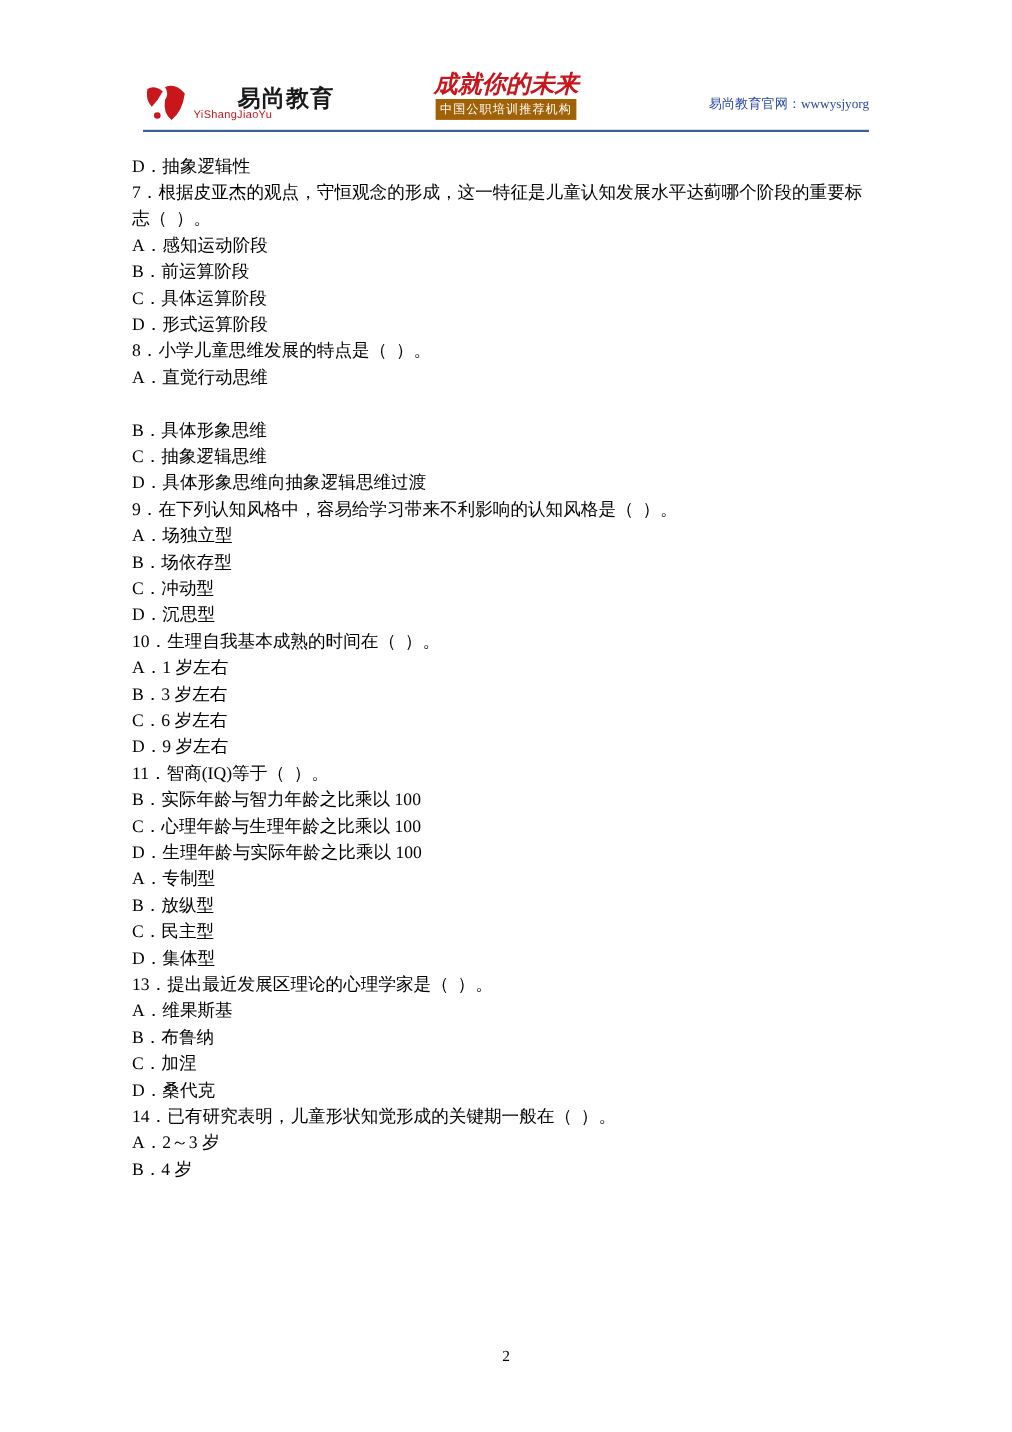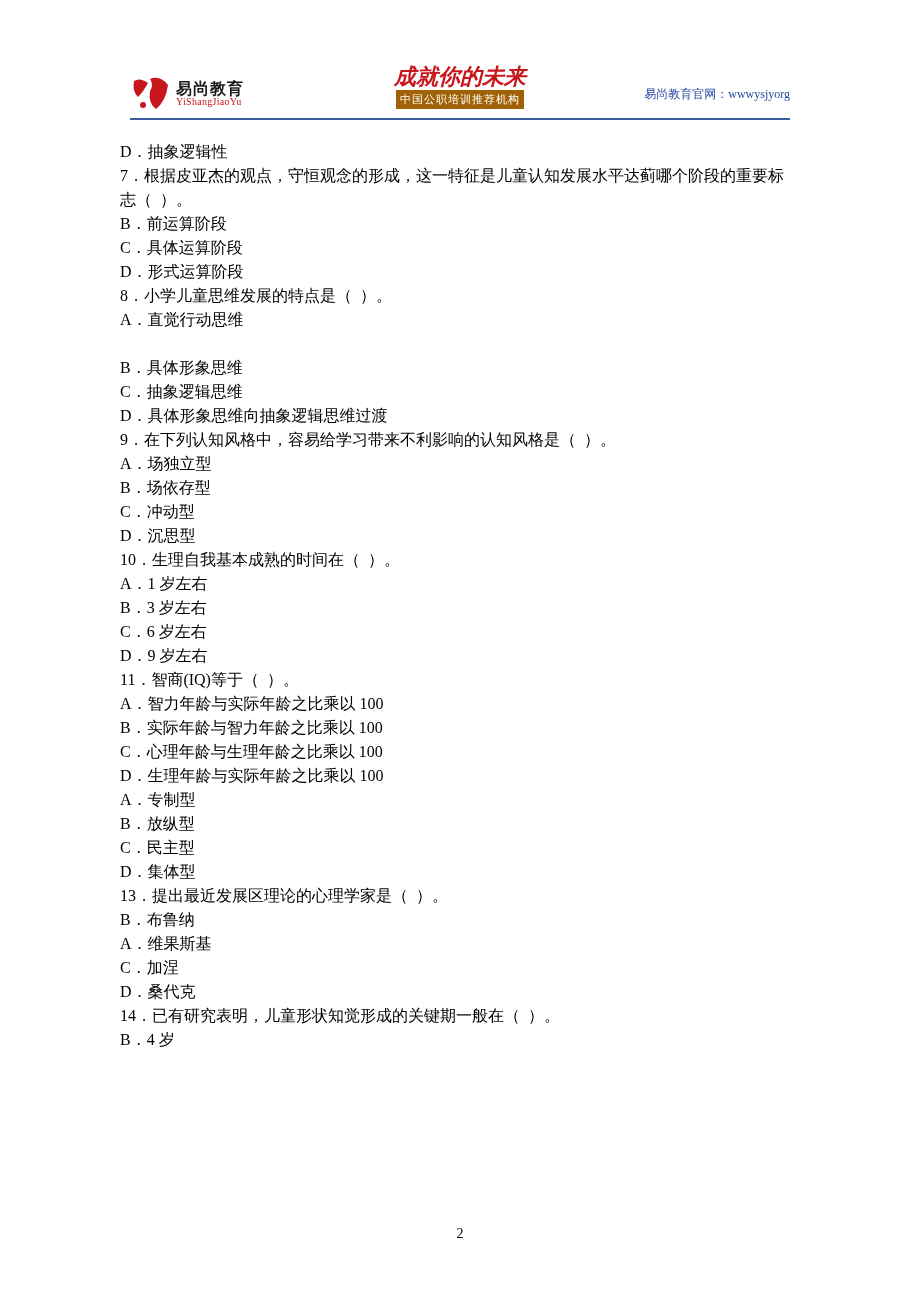--- a/index.html
+++ b/index.html
@@ -32,28 +32,29 @@
     position: relative;
   }
   .logo-text {
     display: flex;
     flex-direction: column;
     line-height: 1;
   }
   .logo-cn {
     font-family: "SimHei", sans-serif;
     font-weight: bold;
-    font-size: 16px;
+    font-size: 21px;
     color: #1a1a1a;
     letter-spacing: 1px;
+    margin-left: 40px;
   }
   .logo-py {
     font-size: 10px;
     color: #c8161d;
-    font-family: Liberation Serif, serif;
+    font-family: Liberation Sans, sans-serif;
     letter-spacing: 0.3px;
   }
   .center-block {
     position: absolute;
     left: 50%;
     transform: translateX(-50%);
     top: -4px;
     text-align: center;
   }
   .slogan {
@@ -119,50 +120,51 @@
   <div class="center-block">
     <div class="slogan">成就你的未来</div>
     <div class="badge">中国公职培训推荐机构</div>
   </div>
   <div class="site-link">易尚教育官网：wwwysjyorg</div>
 </div>
 
 <div class="content" id="content-lines">
     <p>D．抽象逻辑性</p>
     <p>7．根据皮亚杰的观点，守恒观念的形成，这一特征是儿童认知发展水平达蓟哪个阶段的重要标志（  ）。</p>
+    <p>A．感知运动阶段</p>
     <p>B．前运算阶段</p>
     <p>C．具体运算阶段</p>
     <p>D．形式运算阶段</p>
     <p>8．小学儿童思维发展的特点是（  ）。</p>
     <p>A．直觉行动思维</p>
     <p>&nbsp;</p>
     <p>B．具体形象思维</p>
     <p>C．抽象逻辑思维</p>
     <p>D．具体形象思维向抽象逻辑思维过渡</p>
     <p>9．在下列认知风格中，容易给学习带来不利影响的认知风格是（  ）。</p>
     <p>A．场独立型</p>
     <p>B．场依存型</p>
     <p>C．冲动型</p>
     <p>D．沉思型</p>
     <p>10．生理自我基本成熟的时间在（  ）。</p>
     <p>A．1 岁左右</p>
     <p>B．3 岁左右</p>
     <p>C．6 岁左右</p>
     <p>D．9 岁左右</p>
     <p>11．智商(IQ)等于（  ）。</p>
-    <p>A．智力年龄与实际年龄之比乘以 100</p>
     <p>B．实际年龄与智力年龄之比乘以 100</p>
     <p>C．心理年龄与生理年龄之比乘以 100</p>
     <p>D．生理年龄与实际年龄之比乘以 100</p>
     <p>A．专制型</p>
     <p>B．放纵型</p>
     <p>C．民主型</p>
     <p>D．集体型</p>
     <p>13．提出最近发展区理论的心理学家是（  ）。</p>
+    <p>A．维果斯基</p>
     <p>B．布鲁纳</p>
-    <p>A．维果斯基</p>
     <p>C．加涅</p>
     <p>D．桑代克</p>
     <p>14．已有研究表明，儿童形状知觉形成的关键期一般在（  ）。</p>
+    <p>A．2～3 岁</p>
     <p>B．4 岁</p>
   </div>
 
 <div class="page-num">2</div>
 
 </body></html>

